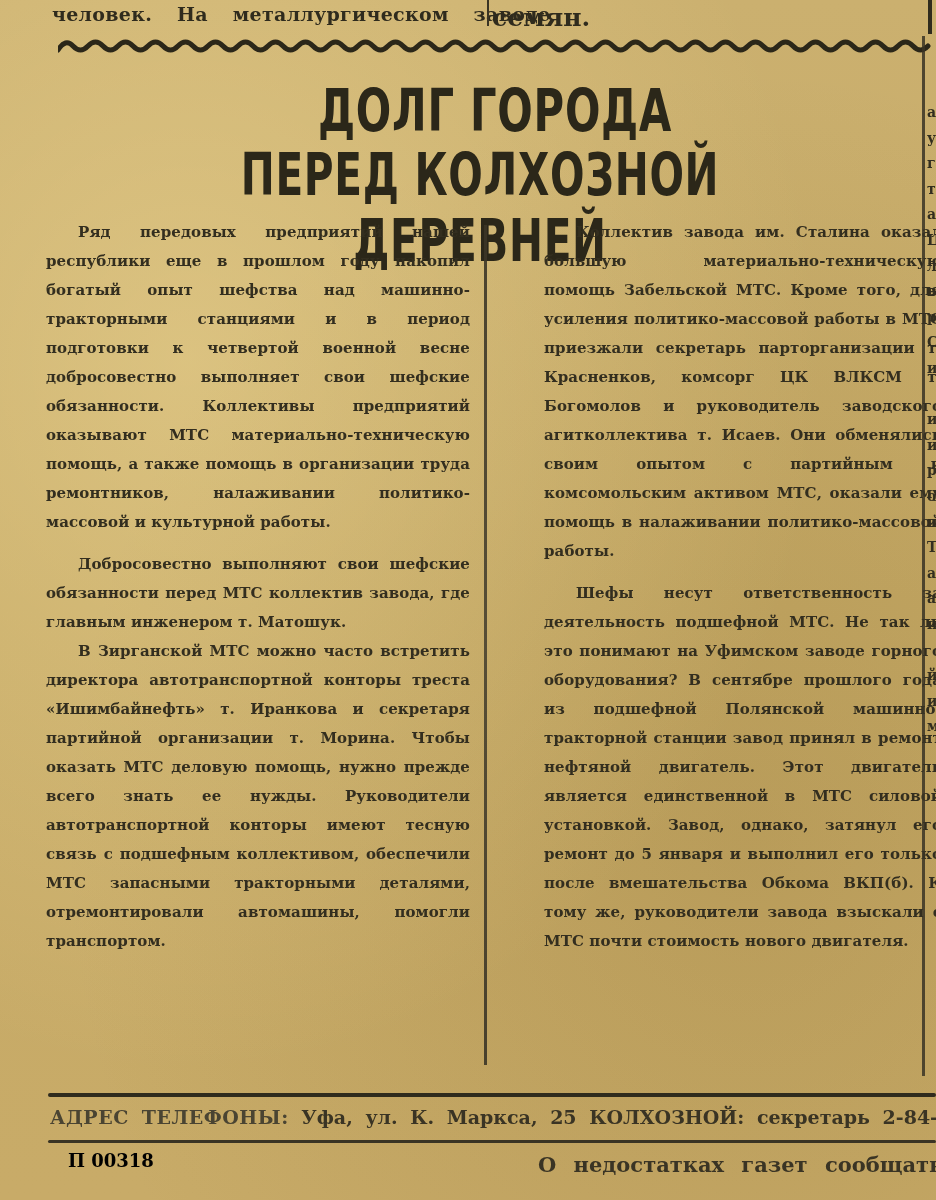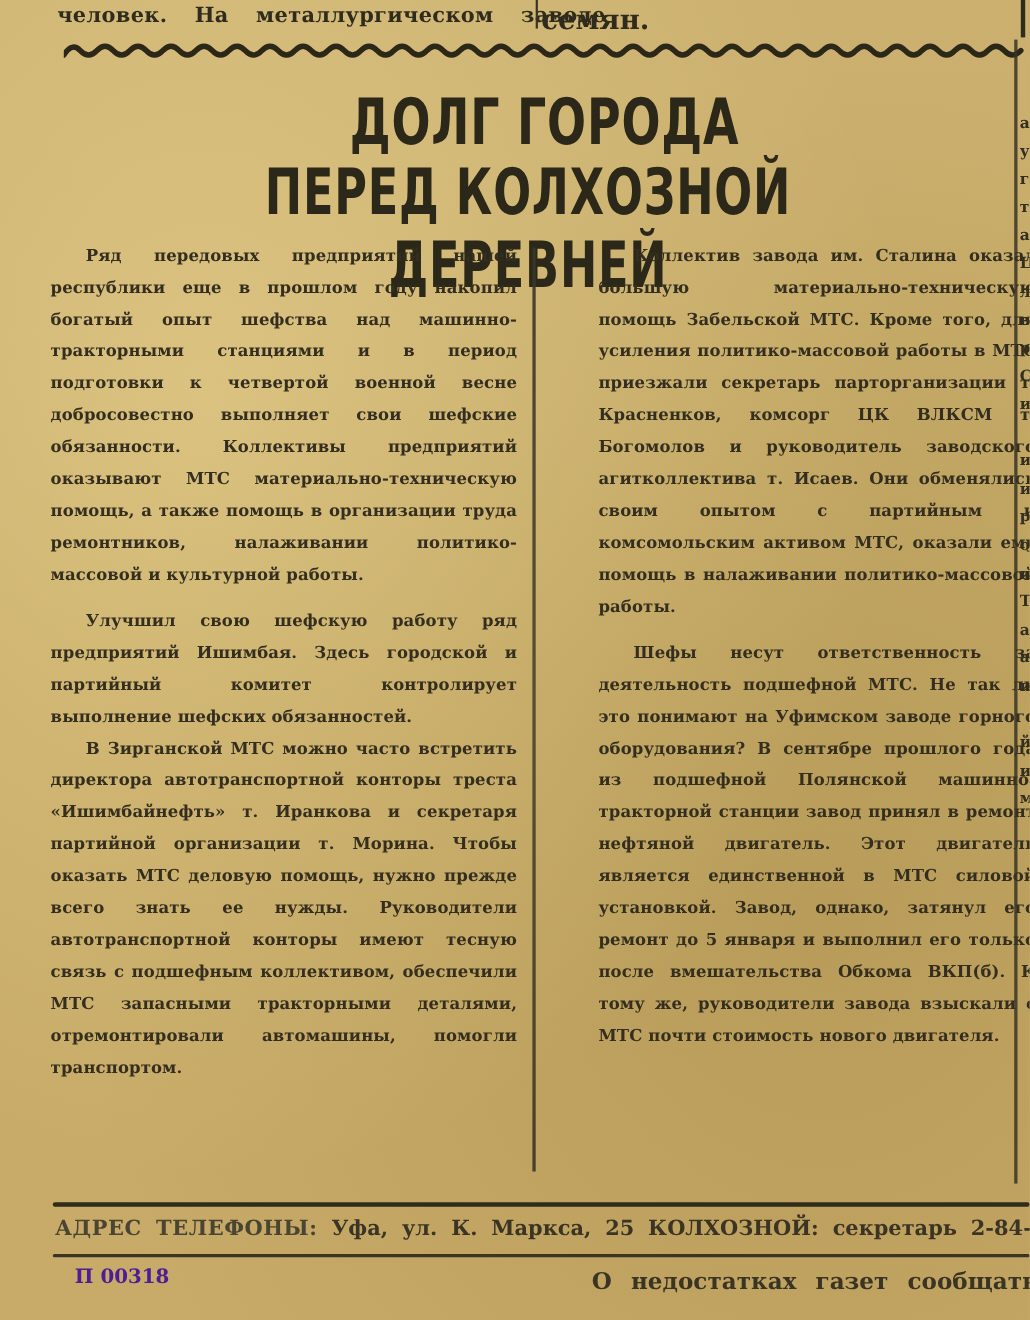--- a/index.html
+++ b/index.html
@@ -164,21 +164,21 @@
     }
     .address .label {
       letter-spacing: 0.5px;
       color: #4a4432;
     }
     .issue-code {
       position: absolute;
       left: 68px; top: 1150px;
       font-size: 18px;
       font-weight: bold;
-      color: #4c1d95;
+      color: #000000;
       white-space: nowrap;
     }
     .bottom-note {
       position: absolute;
       left: 538px; top: 1152px;
       font-size: 21px;
       font-weight: bold;
       color: #3a3424;
       white-space: nowrap;
       word-spacing: 10px;
@@ -198,21 +198,21 @@
   <path d="M0 14 Q 7.5 2 15 10 T 30 10 T 45 10 T 60 10 T 75 10 T 90 10 T 105 10 T 120 10 T 135 10 T 150 10 T 165 10 T 180 10 T 195 10 T 210 10 T 225 10 T 240 10 T 255 10 T 270 10 T 285 10 T 300 10 T 315 10 T 330 10 T 345 10 T 360 10 T 375 10 T 390 10 T 405 10 T 420 10 T 435 10 T 450 10 T 465 10 T 480 10 T 495 10 T 510 10 T 525 10 T 540 10 T 555 10 T 570 10 T 585 10 T 600 10 T 615 10 T 630 10 T 645 10 T 660 10 T 675 10 T 690 10 T 705 10 T 720 10 T 735 10 T 750 10 T 765 10 T 780 10 T 795 10 T 810 10 T 825 10 T 840 10 T 855 10 T 870 10" fill="none" stroke="#2b2719" stroke-width="5" stroke-linecap="round"></path>
 </svg>
 
 <h1 class="headline" style="margin:12px;">
   <span class="line1">ДОЛГ ГОРОДА</span>
   <span class="line2">ПЕРЕД КОЛХОЗНОЙ ДЕРЕВНЕЙ</span>
 </h1>
 
 <div class="column col-left">
   <p>Ряд передовых предприятий нашей республики еще в прошлом году накопил богатый опыт шефства над машинно-тракторными станциями и в период подготовки к четвертой военной весне добросовестно выполняет свои шефские обязанности. Коллективы предприятий оказывают МТС материально-техническую помощь, а также помощь в организации труда ремонтников, налаживании политико-массовой и культурной работы.</p>
-  <p class="gap">Улучшил свою шефскую работу ряд предприятий Ишимбая. Здесь городской и партийный комитет контролирует выполнение шефских обязанностей.</p>
+  <p class="gap">Добросовестно выполняют свои шефские обязанности перед МТС коллектив завода, где главным инженером т. Матошук.</p>
   <p>В Зирганской МТС можно часто встретить директора автотранспортной конторы треста «Ишимбайнефть» т. Иранкова и секретаря партийной организации т. Морина. Чтобы оказать МТС деловую помощь, нужно прежде всего знать ее нужды. Руководители автотранспортной конторы имеют тесную связь с подшефным коллективом, обеспечили МТС запасными тракторными деталями, отремонтировали автомашины, помогли транспортом.</p>
 </div>
 
 <div class="col-divider"></div>
 
 <div class="column col-right">
   <p>Коллектив завода им. Сталина оказал большую материально-техническую помощь Забельской МТС. Кроме того, для усиления политико-массовой работы в МТС приезжали секретарь парторганизации т. Красненков, комсорг ЦК ВЛКСМ т. Богомолов и руководитель заводского агитколлектива т. Исаев. Они обменялись своим опытом с партийным и комсомольским активом МТС, оказали ему помощь в налаживании политико-массовой работы.</p>
   <p class="gap">Шефы несут ответственность за деятельность подшефной МТС. Не так ли это понимают на Уфимском заводе горного оборудования? В сентябре прошлого года из подшефной Полянской машинно-тракторной станции завод принял в ремонт нефтяной двигатель. Этот двигатель является единственной в МТС силовой установкой. Завод, однако, затянул его ремонт до 5 января и выполнил его только после вмешательства Обкома ВКП(б). К тому же, руководители завода взыскали с МТС почти стоимость нового двигателя.</p>
 </div>
 

